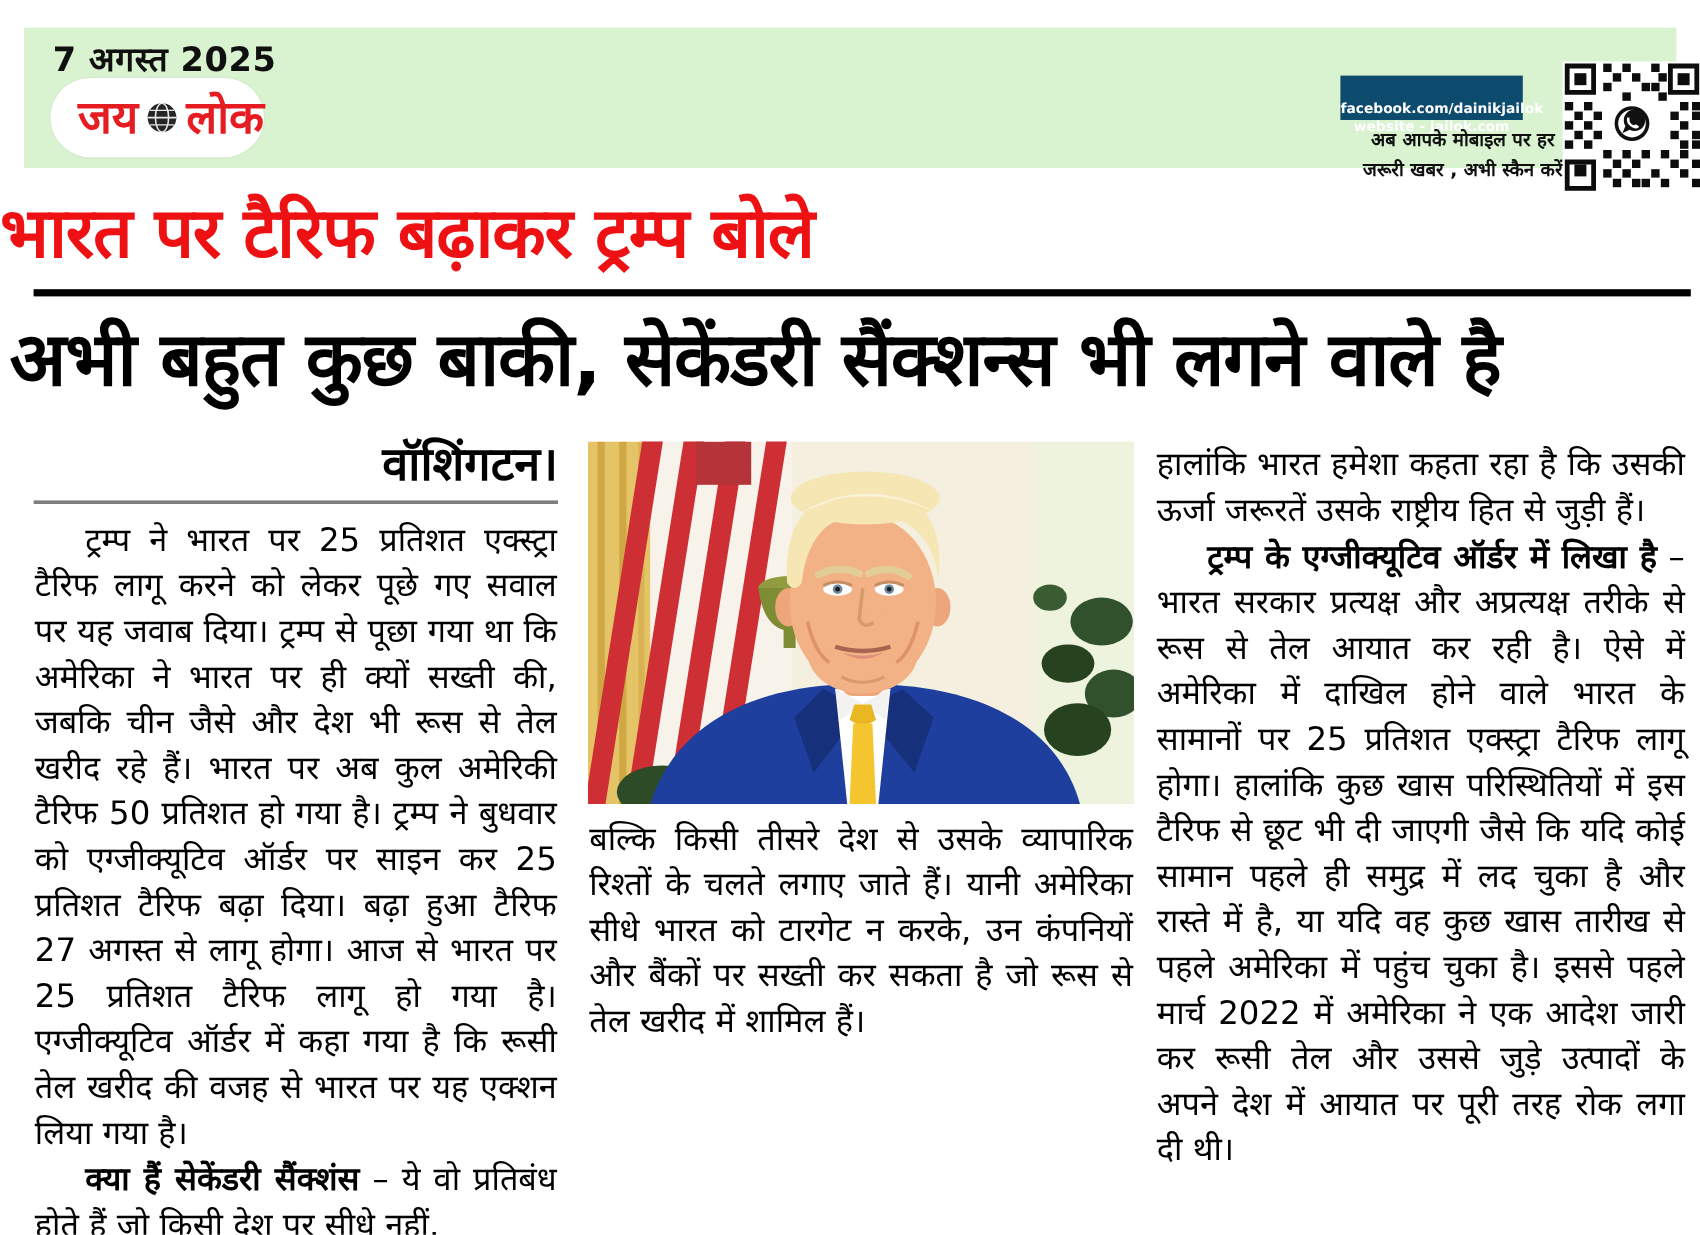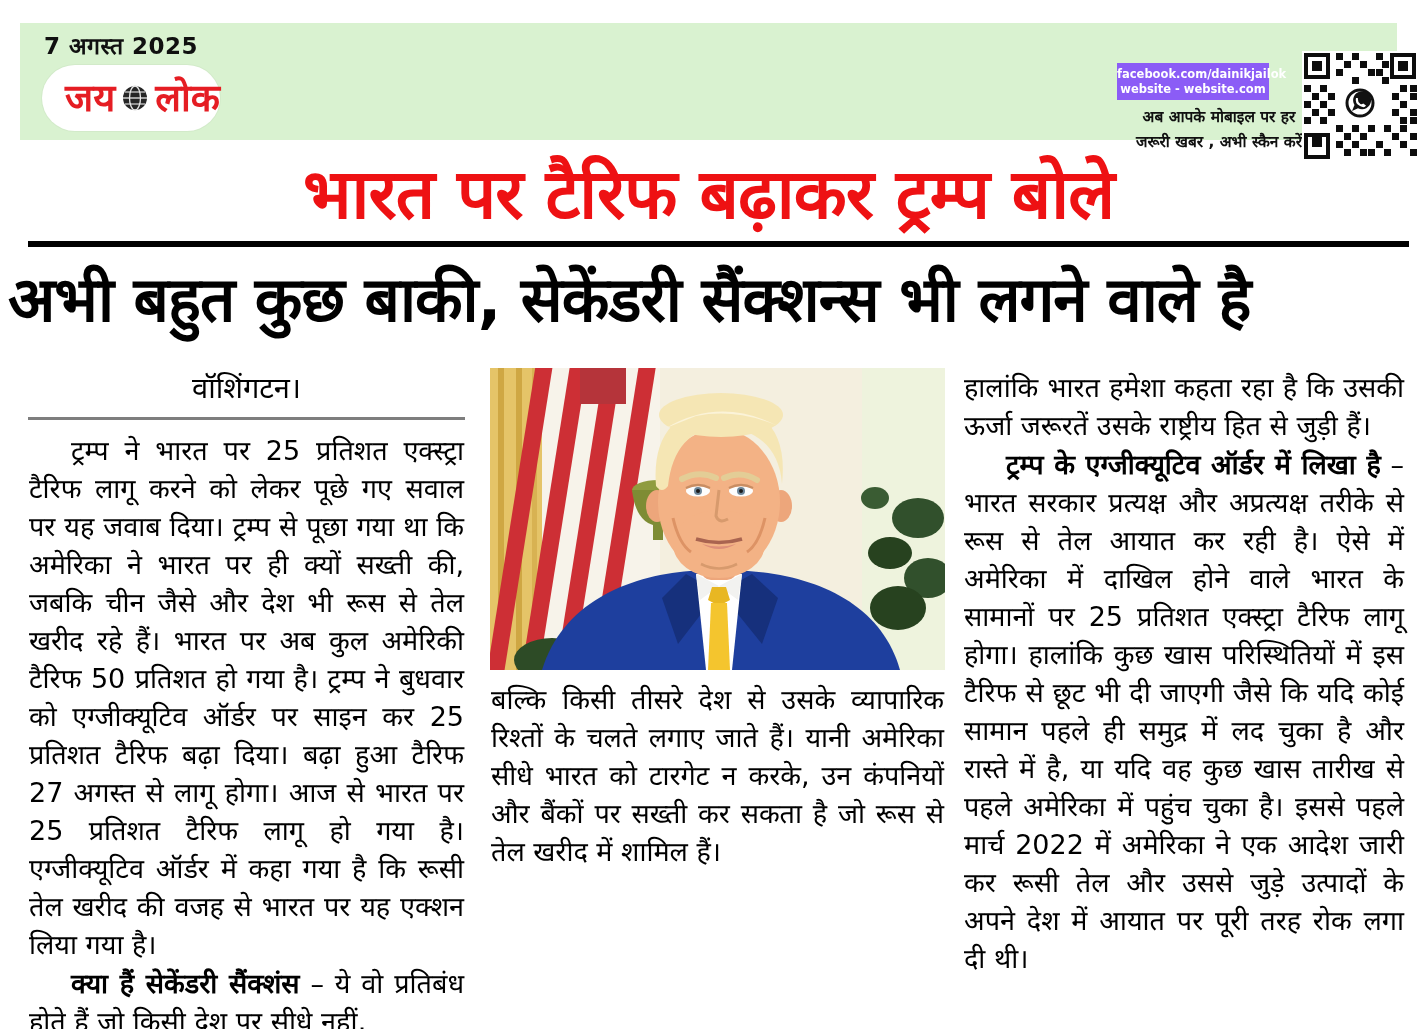--- a/index.html
+++ b/index.html
@@ -1,42 +1,42 @@
 <!DOCTYPE html>
 <html lang="hi"><head>
 <meta charset="utf-8">
 <style>
   *{margin:0;padding:0;box-sizing:border-box}
   html,body{width:1417px;height:1029px;background:#fff;overflow:hidden}
   body{position:relative;font-family:"DejaVu Sans","Liberation Sans",sans-serif;color:#000}
 
   
   .band{position:absolute;left:20px;top:23px;width:1377px;height:117px;background:#d9f2d0}
-  .date{position:absolute;left:24px;top:6px;font-size:23px;font-weight:bold;letter-spacing:.5px;color:#101010}
+  .date{position:absolute;left:24px;top:6px;font-size:28px;font-weight:bold;letter-spacing:.5px;color:#101010}
   .logo-pill{position:absolute;left:22px;top:42px;width:178px;height:66px;background:#fff;border-radius:33px;
              display:flex;align-items:center;justify-content:flex-end;gap:7px;box-shadow:0 0 0 1px rgba(0,0,0,.03)}
   .logo-txt{font-size:38px;font-weight:bold;color:#e51d23;line-height:1}
-  .fb-box{position:absolute;left:1097px;top:40px;width:152px;height:37px;background:#8b5cf6;color:#fff;
-          text-align:center;font-size:11.5px;font-weight:bold;line-height:15px;padding-top:4px}
+  .fb-box{position:absolute;left:1097px;top:40px;width:152px;height:37px;background:#0c4a6e;color:#fff;
+          text-align:center;font-size:11.5px;font-weight:bold;line-height:15px;padding-top:20px}
   .scan{position:absolute;left:1101px;top:82px;width:196px;text-align:center;font-size:15.5px;font-weight:bold;line-height:25px;color:#101010}
   .qr{position:absolute;left:1282px;top:28px;width:116px;height:110px}
 
   
-  .headline{position:absolute;left:0;top:148px;width:100%;text-align:center;
-            font-size:69px;line-height:92px;font-weight:bold;color:#ee1113;letter-spacing:-1px}
+  .headline{position:absolute;left:0;top:148px;width:100%;
+            font-size:58px;line-height:92px;font-weight:bold;color:#ee1113;letter-spacing:-1px}
   .dbl-rule{position:absolute;left:28px;right:8px;top:241px;height:3px;border-top:4px solid #000;border-bottom:2px solid #000}
   .subheadline{position:absolute;left:8px;top:252px;width:1401px;text-align:left;
                font-size:62px;line-height:95px;font-weight:bold;color:#000;letter-spacing:-1px}
 
   
   .col{position:absolute;top:368px;font-size:27px;line-height:38px;text-align:justify;color:#000}
   .col-1{left:28px;width:437px}
   .col-2{left:490px;width:455px}
   .col-3{left:963px;width:442px}
-  .dateline{text-align:center;font-size:29px;font-weight:normal;line-height:40px}
+  .dateline{text-align:right;font-size:39px;font-weight:bold;line-height:40px}
   .date-rule{border:0;border-top:3px solid #7e7e7e;margin:9px 0 12px 0}
   .indent{text-indent:42px}
   .lead-bold{font-weight:bold}
   p{margin:1px}
   .photo{width:455px;height:302px;display:block;margin-bottom:11px}
 </style>
 </head>
 <body>
 
 <header class="band">
@@ -51,21 +51,21 @@
         <line x1="1" y1="13" x2="25" y2="13" stroke="#e9e9e9" stroke-width="1.3"></line>
         <line x1="3" y1="7" x2="23" y2="7" stroke="#e9e9e9" stroke-width="1.1"></line>
         <line x1="3" y1="19" x2="23" y2="19" stroke="#e9e9e9" stroke-width="1.1"></line>
       </svg>
     </span>
     <span class="logo-txt">लोक</span>
   </div>
 
   <div class="fb-box">
     <div>facebook.com/dainikjailok</div>
-    <div>website - website.com</div>
+    <div>website - jailok.com</div>
   </div>
 
   <div class="scan">
     <div>अब आपके मोबाइल पर हर</div>
     <div>जरूरी खबर , अभी स्कैन करें</div>
   </div>
 
   <div class="qr">
     <svg width="116" height="110" viewBox="0 0 116 110">
       <rect width="116" height="110" fill="#fff"></rect>

